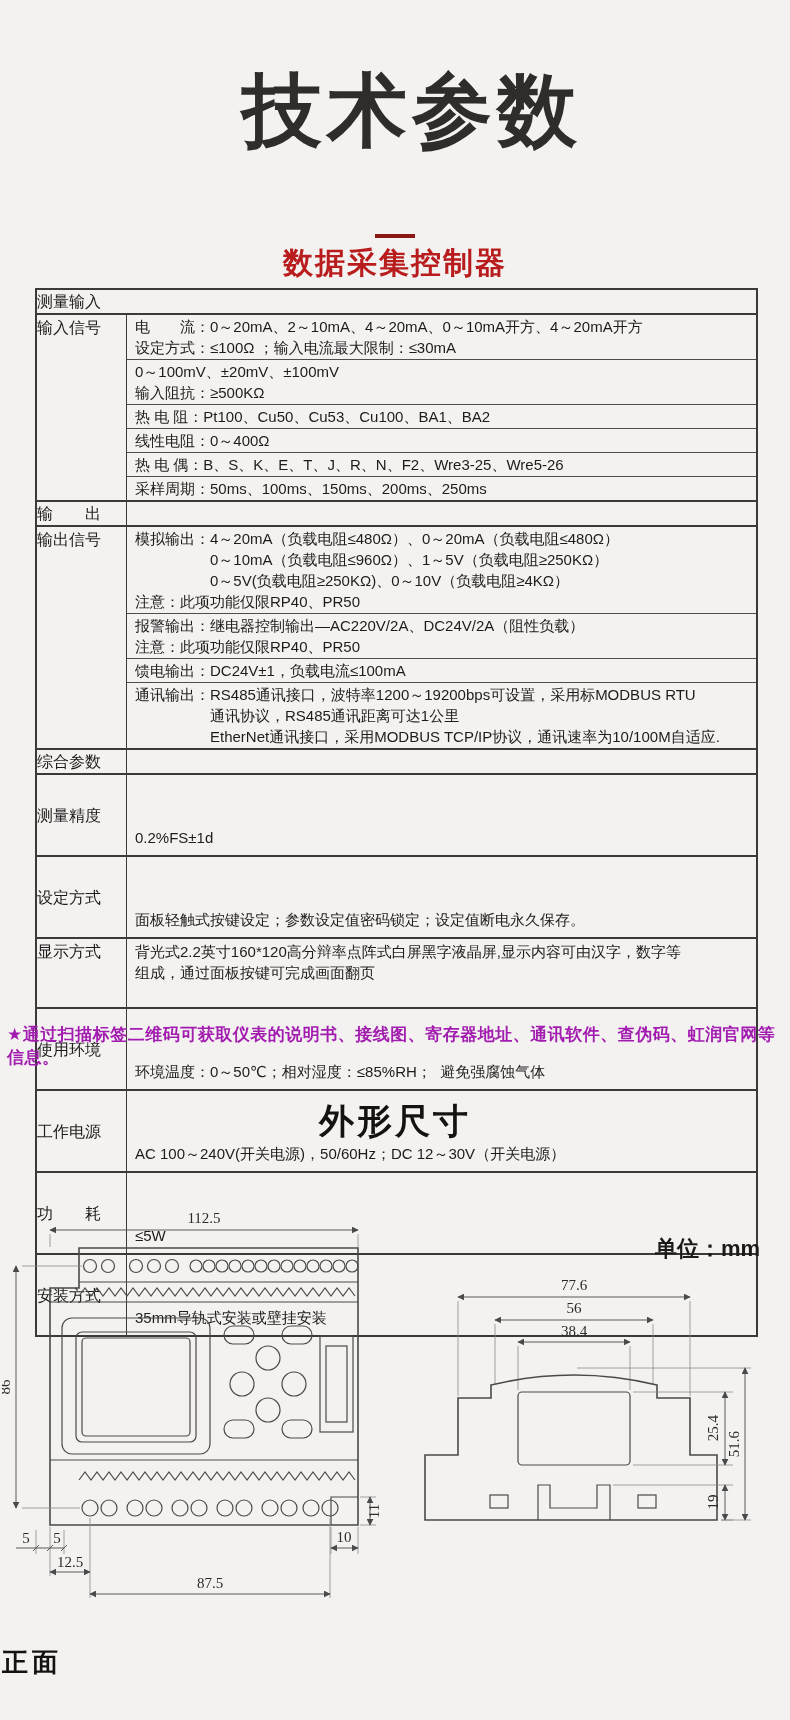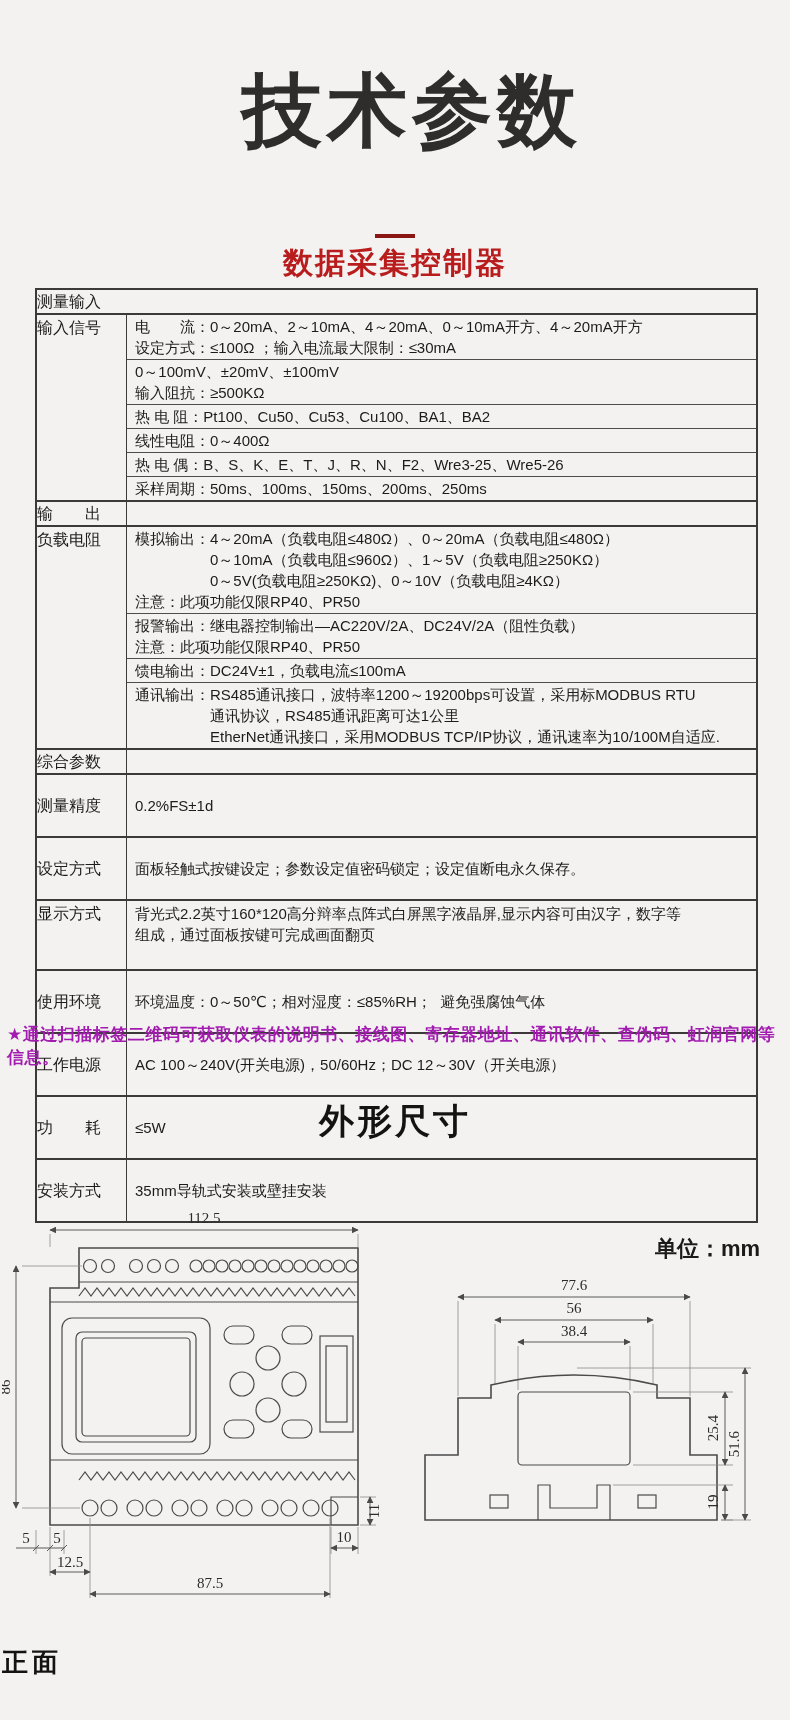--- a/index.html
+++ b/index.html
@@ -15,21 +15,21 @@
 
   .spec-table{position:absolute;left:35px;top:288px;width:719px;
     border:2px solid #3b3a39;font-size:15px;color:#1d1c1b;}
   .t-row{display:flex;border-top:2px solid #3b3a39;}
   .t-row.first{border-top:none;}
   .t-label{flex:0 0 89px;border-right:1px solid #3b3a39;display:flex;align-items:center;
     justify-content:flex-start;padding:1px 0 1px 0;font-size:16px;line-height:21px;white-space:pre;}
   .t-label.top{align-items:flex-start;padding-top:2px;}
   .t-label.full{border-right:none;}
   .t-value{flex:1;min-width:0;display:flex;flex-direction:column;justify-content:center;}
-  .t-value.plain{padding:20px 8px;line-height:21px;white-space:pre-wrap;justify-content:center;}
+  .t-value.plain{padding:7px 8px;line-height:21px;white-space:pre-wrap;justify-content:center;margin-top:45px;}
   .t-value.disp{min-height:64px;justify-content:flex-start;padding:2px 8px;}
   .sub{padding:1px 8px;}
   .sub + .sub{border-top:1px solid #4e4d4c;}
   .ln{line-height:21px;white-space:pre-wrap;}
   .ln.indent{padding-left:75px;}
   .sec-row{min-height:20px;}
 
   .footnote{position:absolute;top:1023px;left:7px;width:780px;
     font-size:17px;font-weight:700;letter-spacing:0.5px;color:#a21caf;}
 
@@ -90,21 +90,21 @@
         </div>
       </div>
     </div>
 
     <div class="t-row sec-row">
       <div class="t-label">输　　出</div>
       <div class="t-value"></div>
     </div>
 
     <div class="t-row">
-      <div class="t-label top">负载电阻</div>
+      <div class="t-label top">输出信号</div>
       <div class="t-value">
         <div class="sub">
           <div class="ln">模拟输出：4～20mA（负载电阻≤480Ω）、0～20mA（负载电阻≤480Ω）</div>
           <div class="ln indent">0～10mA（负载电阻≤960Ω）、1～5V（负载电阻≥250KΩ）</div>
           <div class="ln indent">0～5V(负载电阻≥250KΩ)、0～10V（负载电阻≥4KΩ）</div>
           <div class="ln">注意：此项功能仅限RP40、PR50</div>
         </div>
         <div class="sub">
           <div class="ln">报警输出：继电器控制输出—AC220V/2A、DC24V/2A（阻性负载）</div>
           <div class="ln">注意：此项功能仅限RP40、PR50</div>

